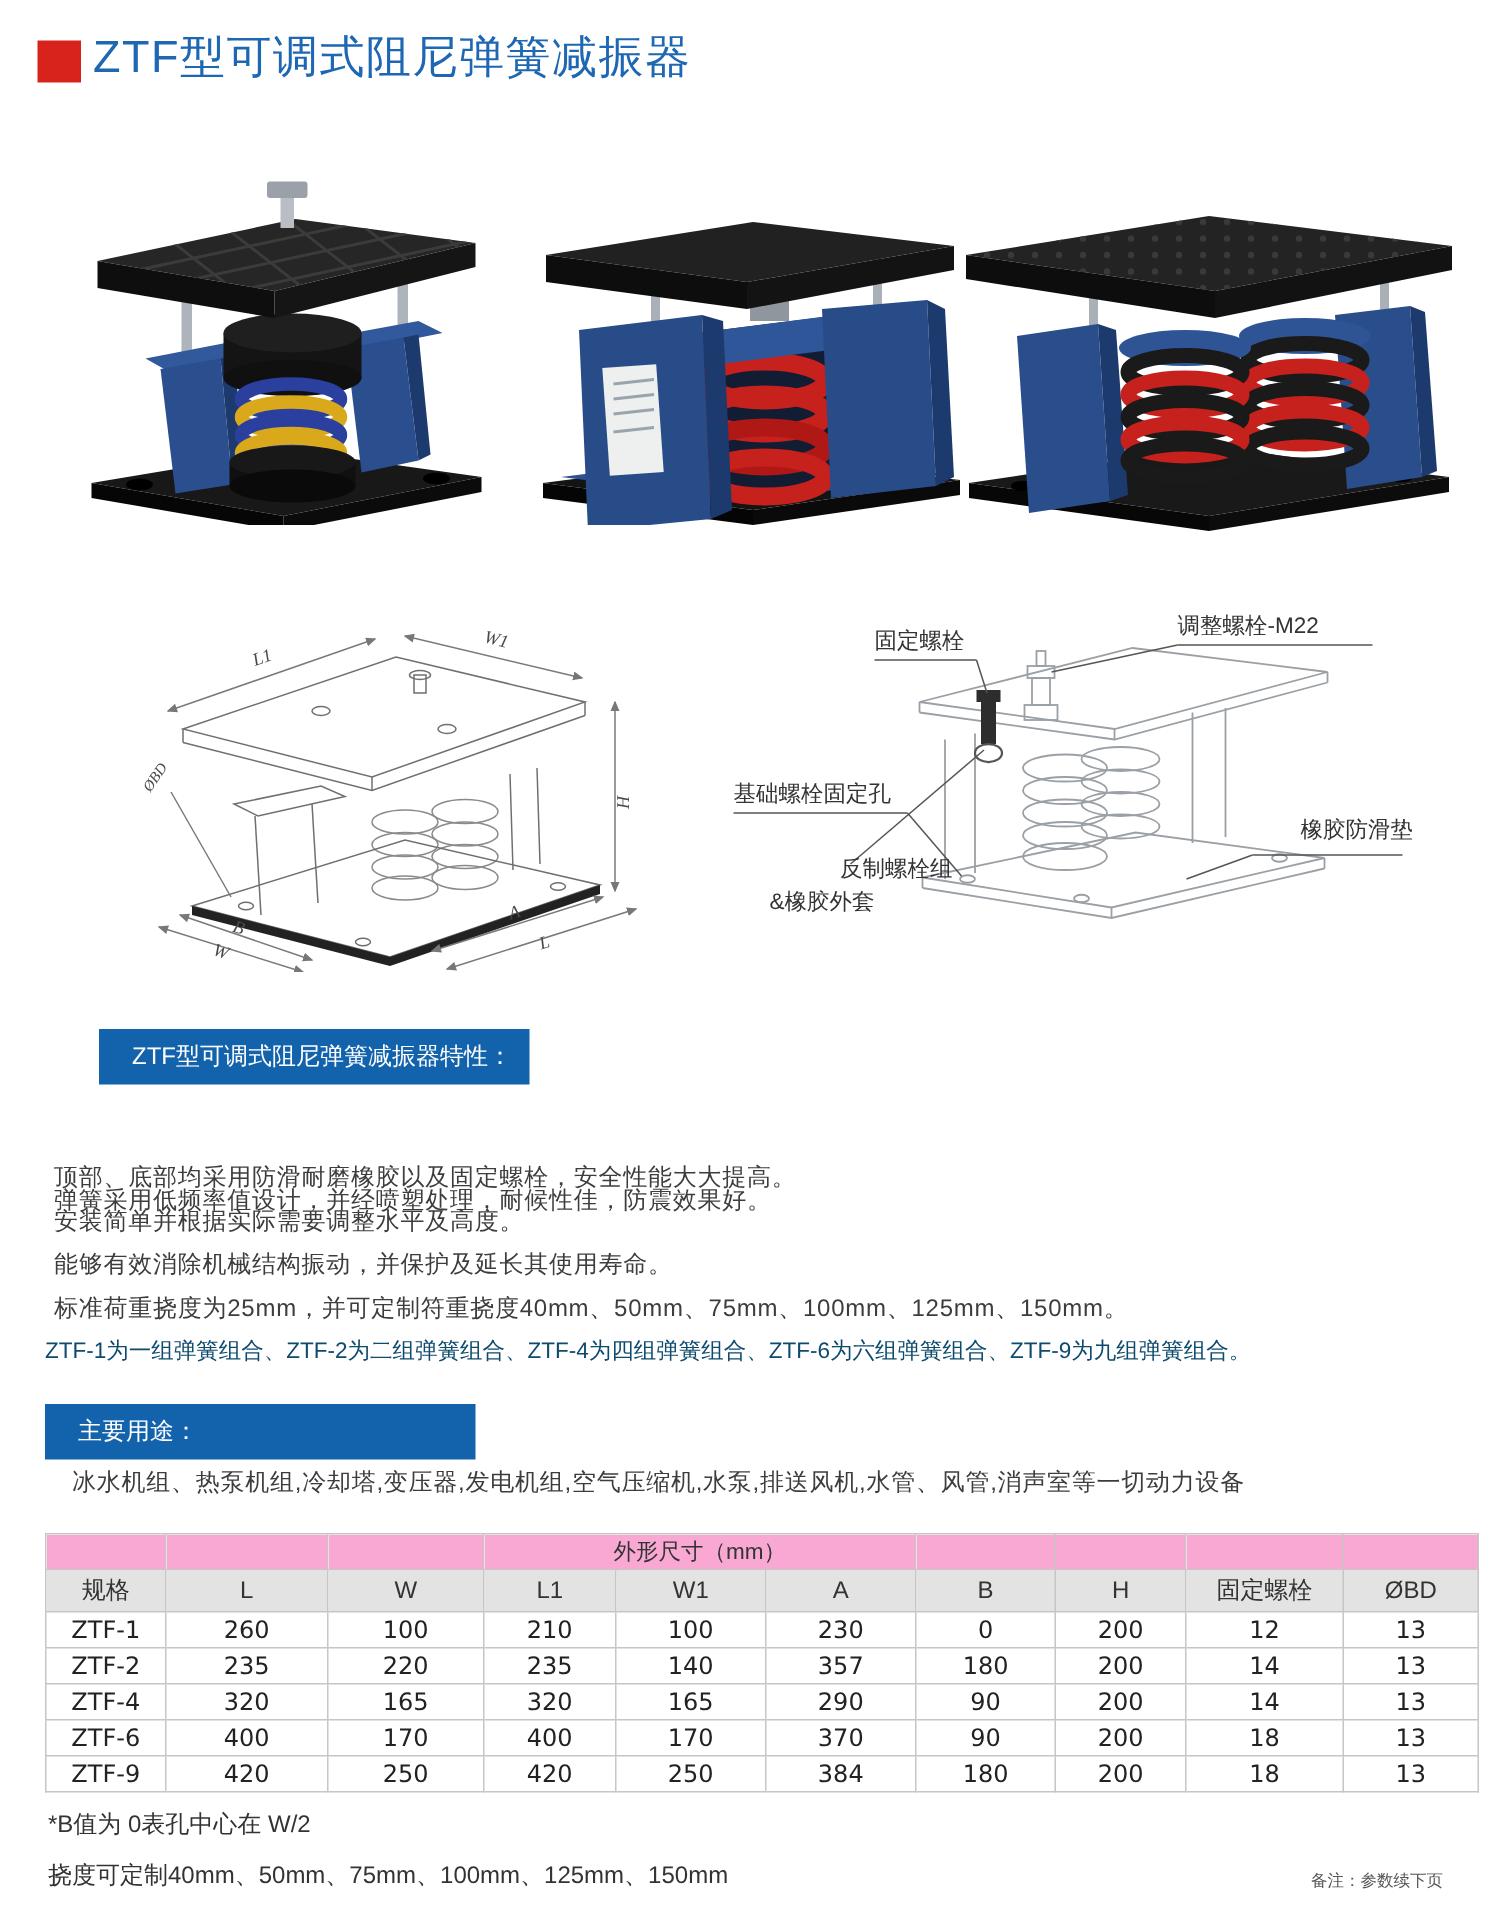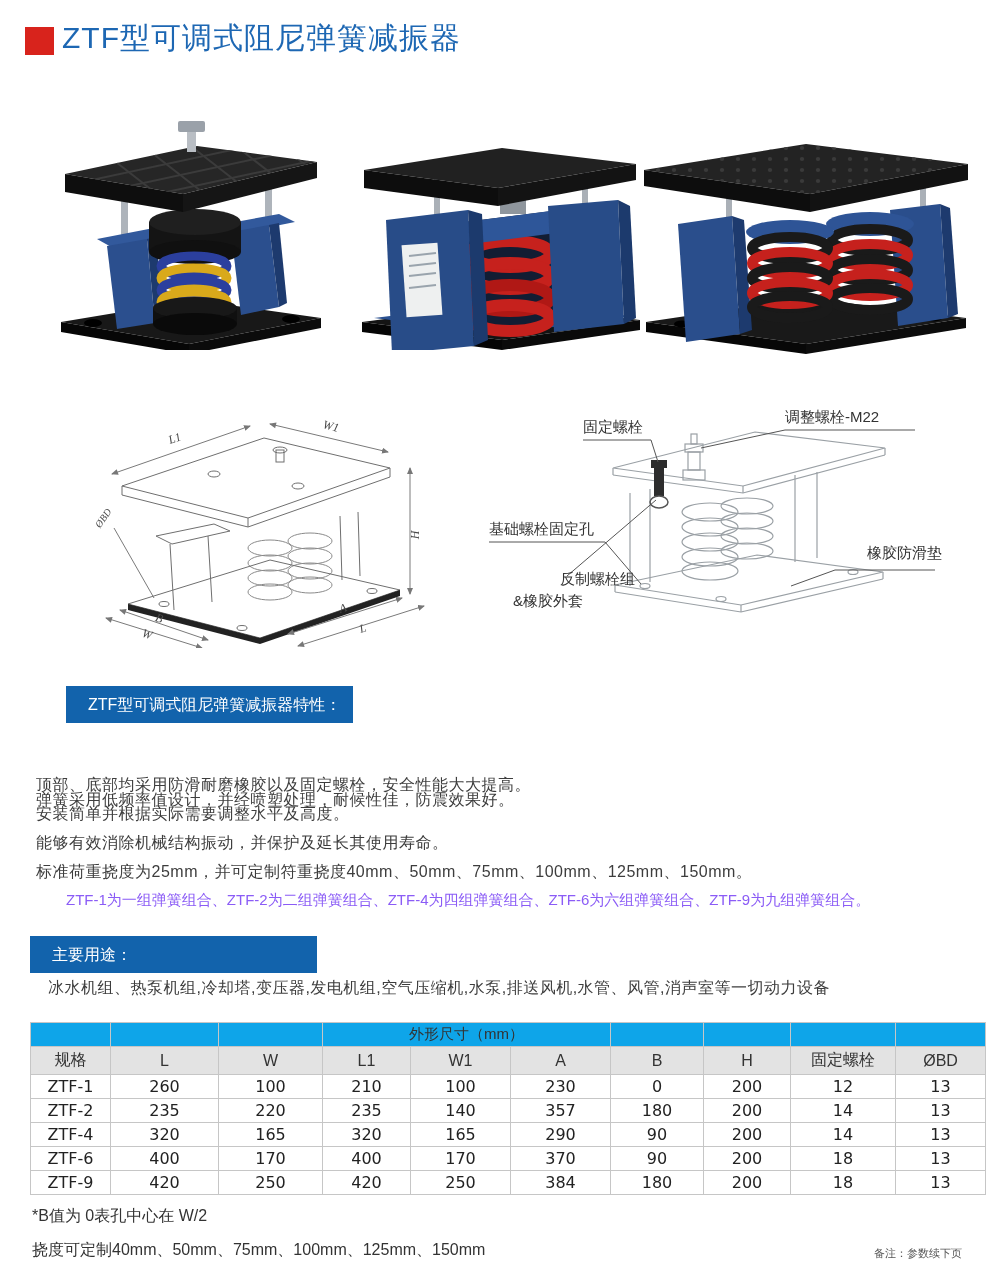--- a/index.html
+++ b/index.html
@@ -7,26 +7,26 @@
   .page{position:relative;width:1000px;height:1284px;background:#ffffff;overflow:hidden;}
   .abs{position:absolute;}
   
   .title-marker{left:25px;top:27px;width:29px;height:28px;background:#d8231c;}
   .page-title{left:62px;top:18px;font-size:30px;font-weight:normal;color:#1d67b3;letter-spacing:1px;white-space:nowrap;}
   
   .banner{width:287px;height:37px;line-height:37px;background:#1263ac;color:#ffffff;
           font-size:16px;padding-left:22px;box-sizing:border-box;white-space:nowrap;}
   
   .txt{font-size:16px;color:#3d3d3d;letter-spacing:0.5px;white-space:nowrap;}
-  .txt-sm{font-size:15px;color:#8b5cf6;letter-spacing:0px;white-space:nowrap;margin-left:36px;}
+  .txt-sm{font-size:15px;color:#0c4a6e;letter-spacing:0px;white-space:nowrap;}
   
   table.spec{position:absolute;left:30px;top:1022px;width:955px;border-collapse:collapse;
              table-layout:fixed;font-size:16px;color:#222222;}
   table.spec td{border:1px solid #c6c6c6;text-align:center;padding:0;overflow:hidden;white-space:nowrap;}
-  table.spec tr.group-row td{height:23px;background:#0ea5e9;font-size:15px;color:#333333;}
+  table.spec tr.group-row td{height:23px;background:#f9a8d4;font-size:15px;color:#333333;}
   table.spec tr.cols-row td{height:27px;background:#e3e3e3;font-size:16px;color:#333333;}
   table.spec tbody td{height:23px;background:#ffffff;font-family:"DejaVu Sans","Liberation Sans",sans-serif;}
   
   .note{font-size:16px;color:#333333;white-space:nowrap;}
   .remark{font-size:11px;color:#555555;white-space:nowrap;}
   
   .dlabel{font-size:15px;color:#333333;white-space:nowrap;}
 </style>
 </head>
 <body>

